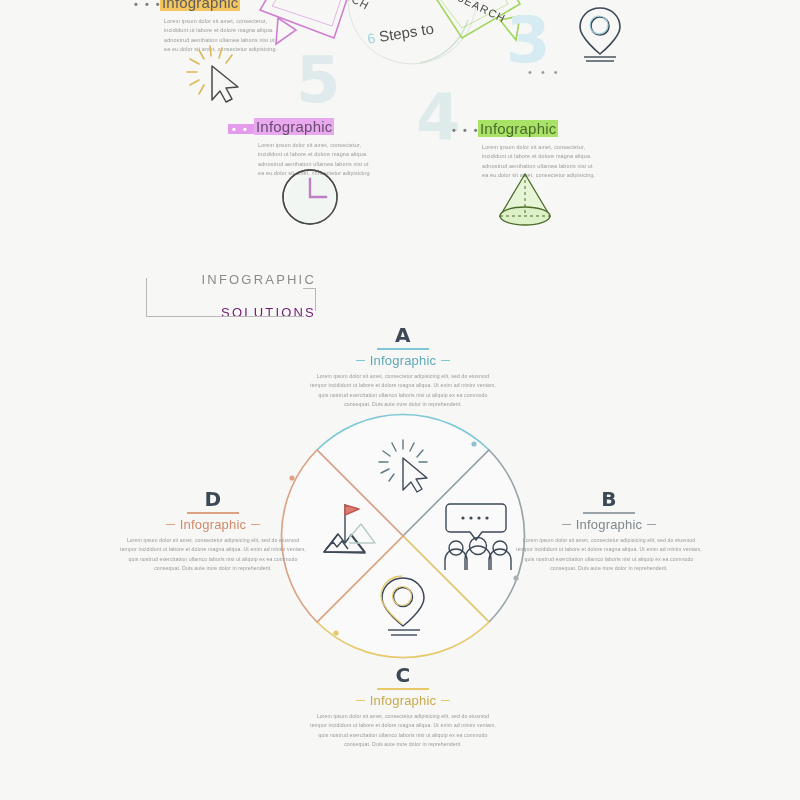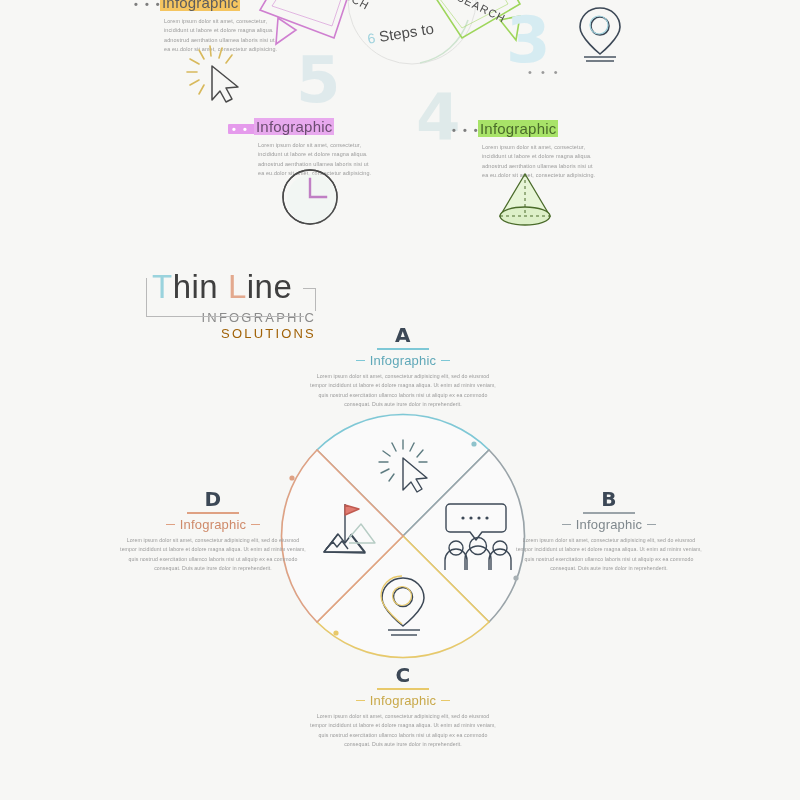--- a/index.html
+++ b/index.html
@@ -125,22 +125,22 @@
     text-align: right;
     font-size: 13px;
     letter-spacing: 2.2px;
     color: #8b8b8b;
     margin-top: 4px;
   }
   .logo-sub2 {
     text-align: right;
     font-size: 13px;
     letter-spacing: 2.2px;
-    color: #a16207;
-    margin-top: 1px;
+    color: #701a75;
+    margin-top: 18px;
   }
 
   
   .qblock { position: absolute; width: 186px; }
   .qblock.center { text-align: center; }
   .qletter {
     font-size: 20px;
     font-weight: bold;
     color: #3c4856;
     line-height: 22px;
@@ -297,21 +297,20 @@
     <circle cx="22" cy="20" r="9" fill="none" stroke="#3c4856" stroke-width="1.6"></circle>
     <circle cx="21" cy="19" r="9" fill="none" stroke="#9fd2dd" stroke-width="1.2"></circle>
     <line x1="6" y1="51" x2="38" y2="51" stroke="#3c4856" stroke-width="1.4"></line>
     <line x1="8" y1="55" x2="36" y2="55" stroke="#3c4856" stroke-width="1.4"></line>
   </svg>
 
   <div class="logo">
     <div class="logo-frameL"></div>
     <div class="logo-frameR"></div>
     <div class="logo-underline"></div>
-    <div class="logo-word"><span class="t-glyph">T</span><span>hin</span>&nbsp;<span class="l-glyph">L</span><span>ine</span></div>
     <div class="logo-sub1">INFOGRAPHIC</div>
     <div class="logo-sub2">SOLUTIONS</div>
   </div>
 
   <svg class="abs" style="left:278px; top:408px;" width="250" height="256">
 
     <circle cx="125" cy="128" r="122" fill="none" stroke="#dde9ea" stroke-width="1"></circle>
     <path d="M30 52 A 122 122 0 0 1 196 36" fill="none" stroke="#cfe6ea" stroke-width="1.2"></path>
     <path d="M238 170 A 122 122 0 0 1 176 231" fill="none" stroke="#dde4e6" stroke-width="1.2"></path>
 

